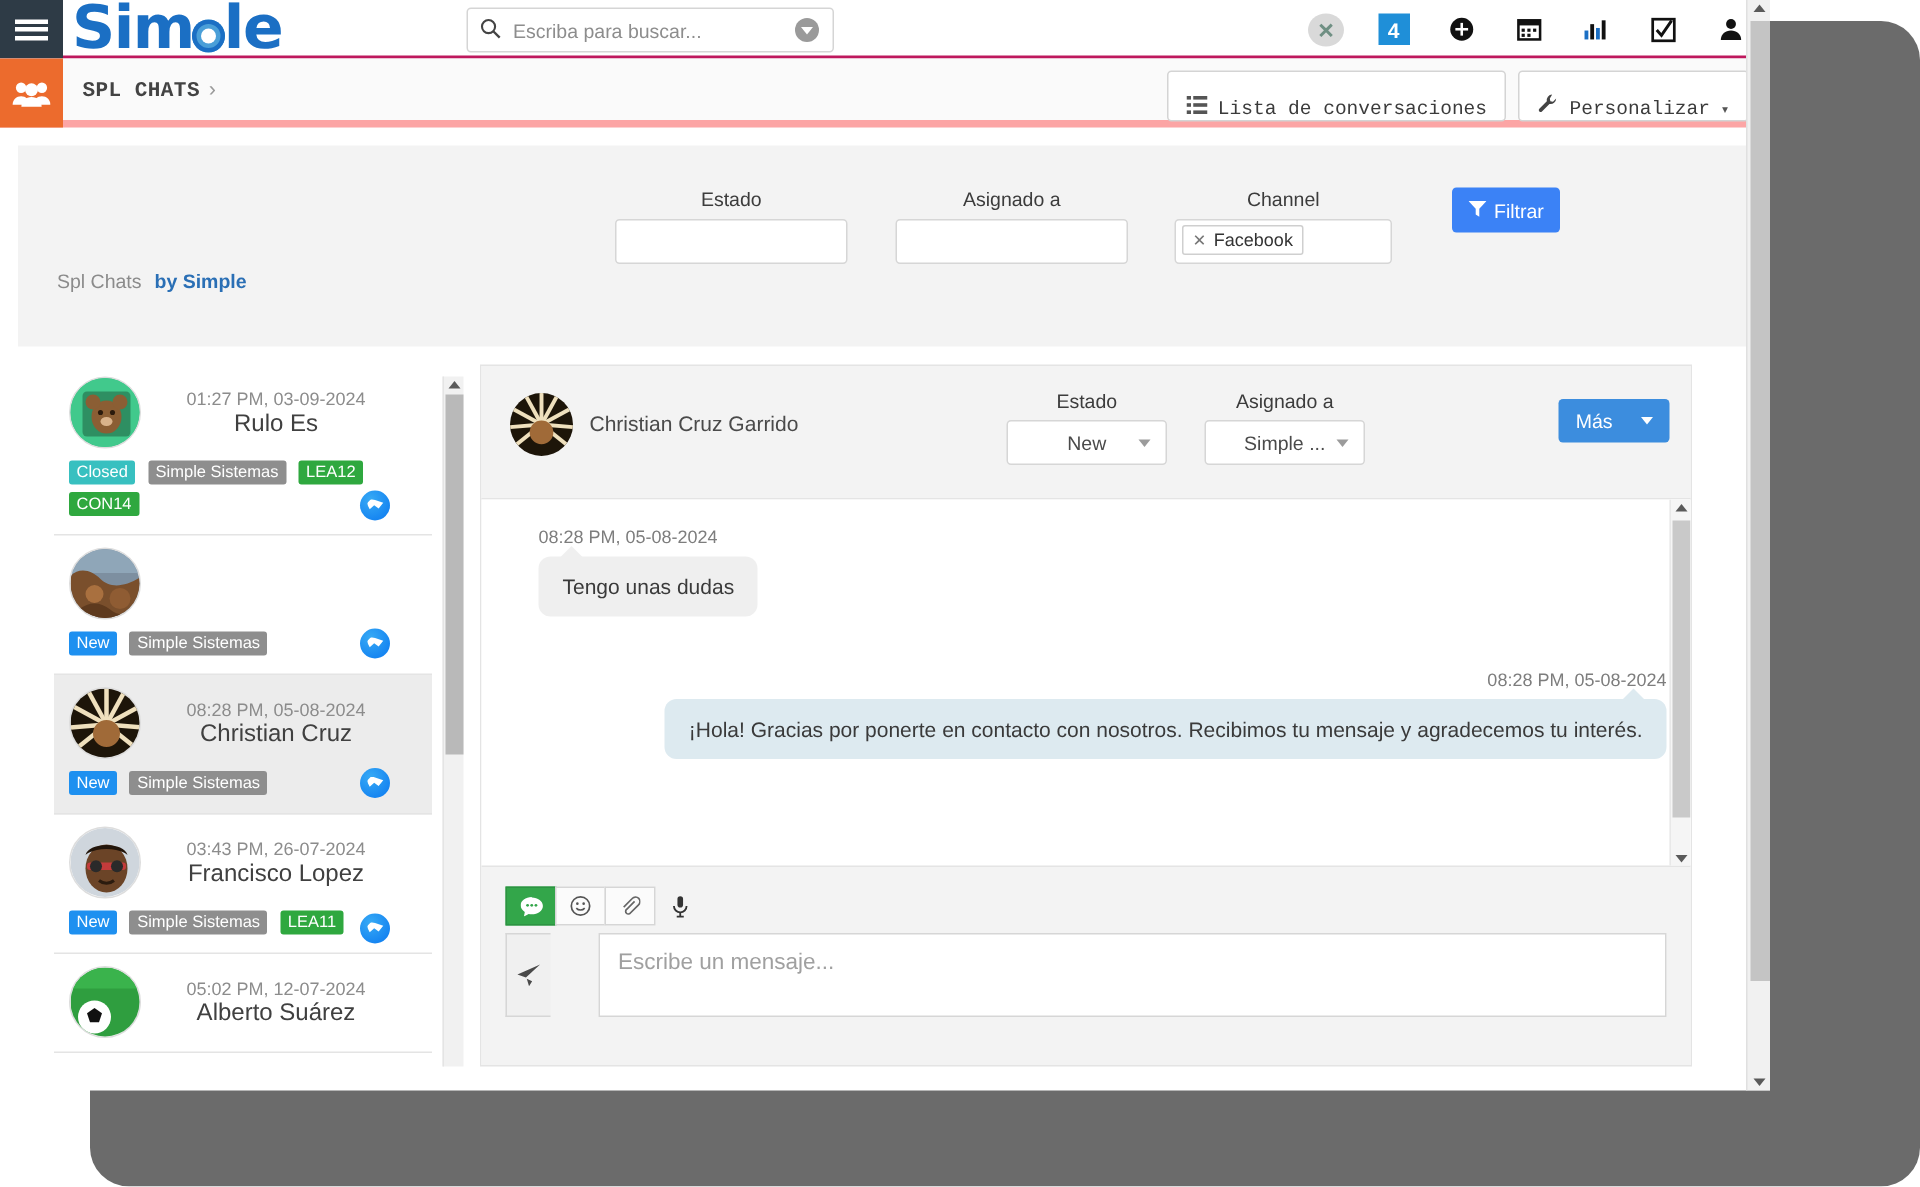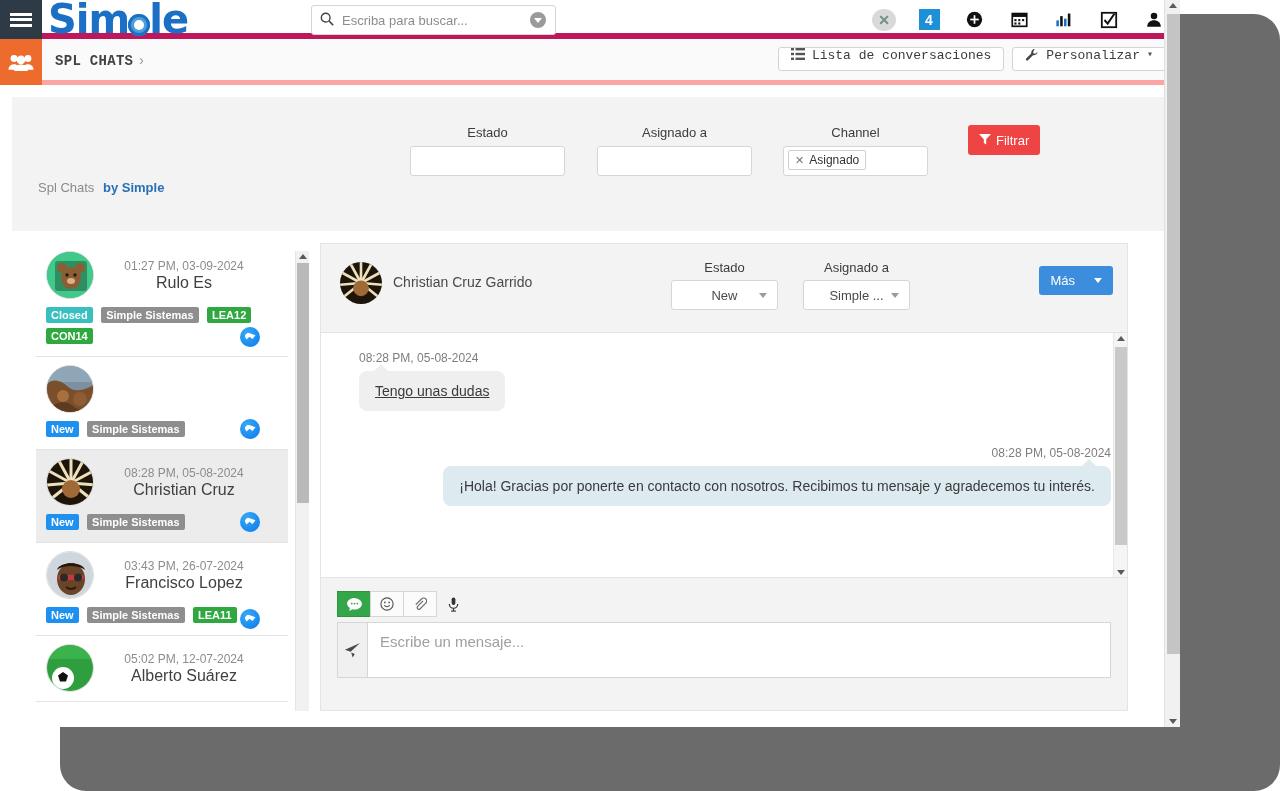--- a/index.html
+++ b/index.html
@@ -28,21 +28,21 @@
     background: #ffffff;
     overflow: hidden;
     z-index: 2;
   }
 
   
   #topbar {
     position: relative;
     height: 39px;
     background: #ffffff;
-    border-bottom: 6px solid #be185d;
+    border-bottom: 2px solid #be185d;
   }
   #hamburger {
     position: absolute; left: 0; top: 0;
     width: 42px; height: 39px;
     background: #2e3b46;
     display: flex; align-items: center; justify-content: center;
     cursor: pointer;
   }
   #hamburger .bar {
     display:block; width: 22px; height: 3px; background:#fff; margin: 2.5px 0;
@@ -124,23 +124,23 @@
     position: absolute; left: 55px; top: 14px;
     font-size: 14px; font-weight: bold; color: #434343;
     letter-spacing: .3px;
   }
   #crumb-title .chev { color: #9a9a9a; font-weight: normal; margin-left: 4px;}
   #crumb-actions {
     position: absolute; right: 14px; top: 8px;
     display: flex; gap: 8px;
   }
   .cbtn {
-    height: 24px; padding: 0 12px; border: 1px solid #d4d4d4; border-radius: 3px;
+    height: 34px; padding: 0 12px; border: 1px solid #d4d4d4; border-radius: 3px;
     background: #fff; font-size: 13px; color: #3b3b3b;
-    display: flex; align-items: flex-start; gap: 7px; cursor: pointer;
+    display: flex; align-items: flex-end; gap: 7px; cursor: pointer;
   }
 
   
   #filterpanel {
     position: relative;
     margin: 12px 12px 0 12px;
     height: 134px;
     background: #f3f3f3;
   }
   .filt { position: absolute; }
@@ -157,21 +157,21 @@
   .tagchip {
     display: inline-flex; align-items: center; gap: 5px;
     border: 1px solid #cfcfcf; background: #fff; border-radius: 2px;
     font-size: 12px; color: #333; padding: 2px 6px;
     margin: 3px 0 0 4px; cursor: pointer;
   }
   .tagchip .x { color: #777; font-size: 11px; }
   #btn-filtrar {
     position: absolute; left: 956px; top: 28px;
     height: 30px; padding: 0 11px;
-    background: #ef4444; color: #fff; border: none; border-radius: 3px;
+    background: #3b82f6; color: #fff; border: none; border-radius: 3px;
     font-size: 13px; display:flex; align-items:center; gap: 5px;
     cursor: pointer; font-family:"Liberation Sans", sans-serif;text-align:right;
   }
   #byline {
     position: absolute; left: 26px; top: 83px;
     font-size: 13px; color: #8b8b8b;
   }
   #byline b { color: #2a6fb5; margin-left: 5px; }
 
   
@@ -200,21 +200,21 @@
     width: 48px; height: 48px; border-radius: 50%;
     flex: 0 0 48px; border: 1px solid #ddd;
     background-size: cover; background-position: center;
     overflow: hidden;
   }
   .conv-meta { flex: 1; text-align: center; padding-right: 4px; }
   .conv-time { font-size: 12px; color: #8c8c8c; }
   .conv-name { font-size: 16px; color: #404040; margin-top: 1px; }
   .conv-tags { margin-top: 6px; position: relative; min-height: 20px; }
   .tag {
-    display: inline-block; font-size: 11px; font-weight: bold; color: #fff;
+    display: inline-block; font-size: 11px; font-weight: normal; color: #fff;
     padding: 2px 5px; border-radius: 2px; margin-right: 4px; margin-bottom: 3px;
   }
   .tag.closed { background: #38c0c0; }
   .tag.new    { background: #1e90f0; }
   .tag.gray   { background: #8e8e8e; }
   .tag.green  { background: #2fa83f; }
   .msgr {
     position: absolute; right: 18px; bottom: 0;
     width: 20px; height: 20px; border-radius: 50%;
     background: radial-gradient(circle at 35% 30%, #37aaf5, #0a78f0);
@@ -291,21 +291,21 @@
     position: relative; height: 245px; background: #fff;
     border-bottom: 1px solid #e4e4e4; overflow: hidden;
   }
   .msg { position: absolute; }
   .msg .stamp { font-size: 12px; color: #7d7d7d; margin-bottom: 6px; }
   .bubble {
     display: inline-block; font-size: 14px; color: #3a3a3a;
     padding: 11px 16px; border-radius: 8px; position: relative;
     line-height: 1.3;
   }
-  .msg.in .bubble { background: #efefef; text-decoration: underline; }
+  .msg.in .bubble { background: #efefef; }
   .msg.in .bubble::before {
     content:""; position:absolute; left: 14px; top: -7px;
     border-left: 8px solid transparent; border-right: 8px solid transparent;
     border-bottom: 8px solid #efefef;
   }
   .msg.out { text-align: right; }
   .msg.out .bubble { background: #ddeaf0; text-align: left; }
   .msg.out .bubble::before {
     content:""; position:absolute; right: 14px; top: -7px;
     border-left: 8px solid transparent; border-right: 8px solid transparent;
@@ -323,21 +323,21 @@
   
   #composer { position: relative; height: 132px; background: #f3f3f3; padding: 13px 16px; }
   #comp-tools { display: flex; }
   .tool {
     width: 34px; height: 26px; border: 1px solid #d6d6d6; background: #fbfbfb;
     display: flex; align-items: center; justify-content: center;
     font-size: 14px; color: #555; cursor: pointer; margin-right: -1px;
   }
   .tool.active { background: #33a64a; border-color: #2d9342; color: #fff; }
   .tool.bare { border-color: transparent; background: transparent; }
-  #comp-row { display: flex; margin-top: 5px; }
+  #comp-row { display: flex; margin-top: 5px; gap: 32px; }
   #send-btn {
     width: 30px; height: 56px; border: 1px solid #d6d6d6; border-right: none;
     background: #f0f0f0; display: flex; align-items: center; justify-content: center;
     color: #4a4a4a; font-size: 15px; cursor: pointer;
   }
   #msg-input {
     flex: 1; height: 56px; border: 1px solid #d6d6d6; background: #fff;
     font-size: 15px; color: #333; padding: 10px 12px; resize: none; outline: none;
     font-family: "Liberation Sans", sans-serif;
   }
@@ -480,21 +480,21 @@
     <div class="filt" id="f-asignado">
       <div class="filt-label">Asignado a</div>
       <div class="filt-input"></div>
     </div>
 
     <div class="filt" id="f-channel">
       <div class="filt-label">Channel</div>
       <div class="filt-input">
         <span class="tagchip">
           <span class="x">✕</span>
-          <span>Asignado</span>
+          <span>Facebook</span>
         </span>
       </div>
     </div>
 
     <button id="btn-filtrar">
       <span>
         <svg width="12" height="12" viewBox="0 0 12 12">
             <polygon points="0,1 12,1 7.2,6.2 7.2,11.5 4.8,10 4.8,6.2" fill="#fff"></polygon>
           </svg>
       </span>

